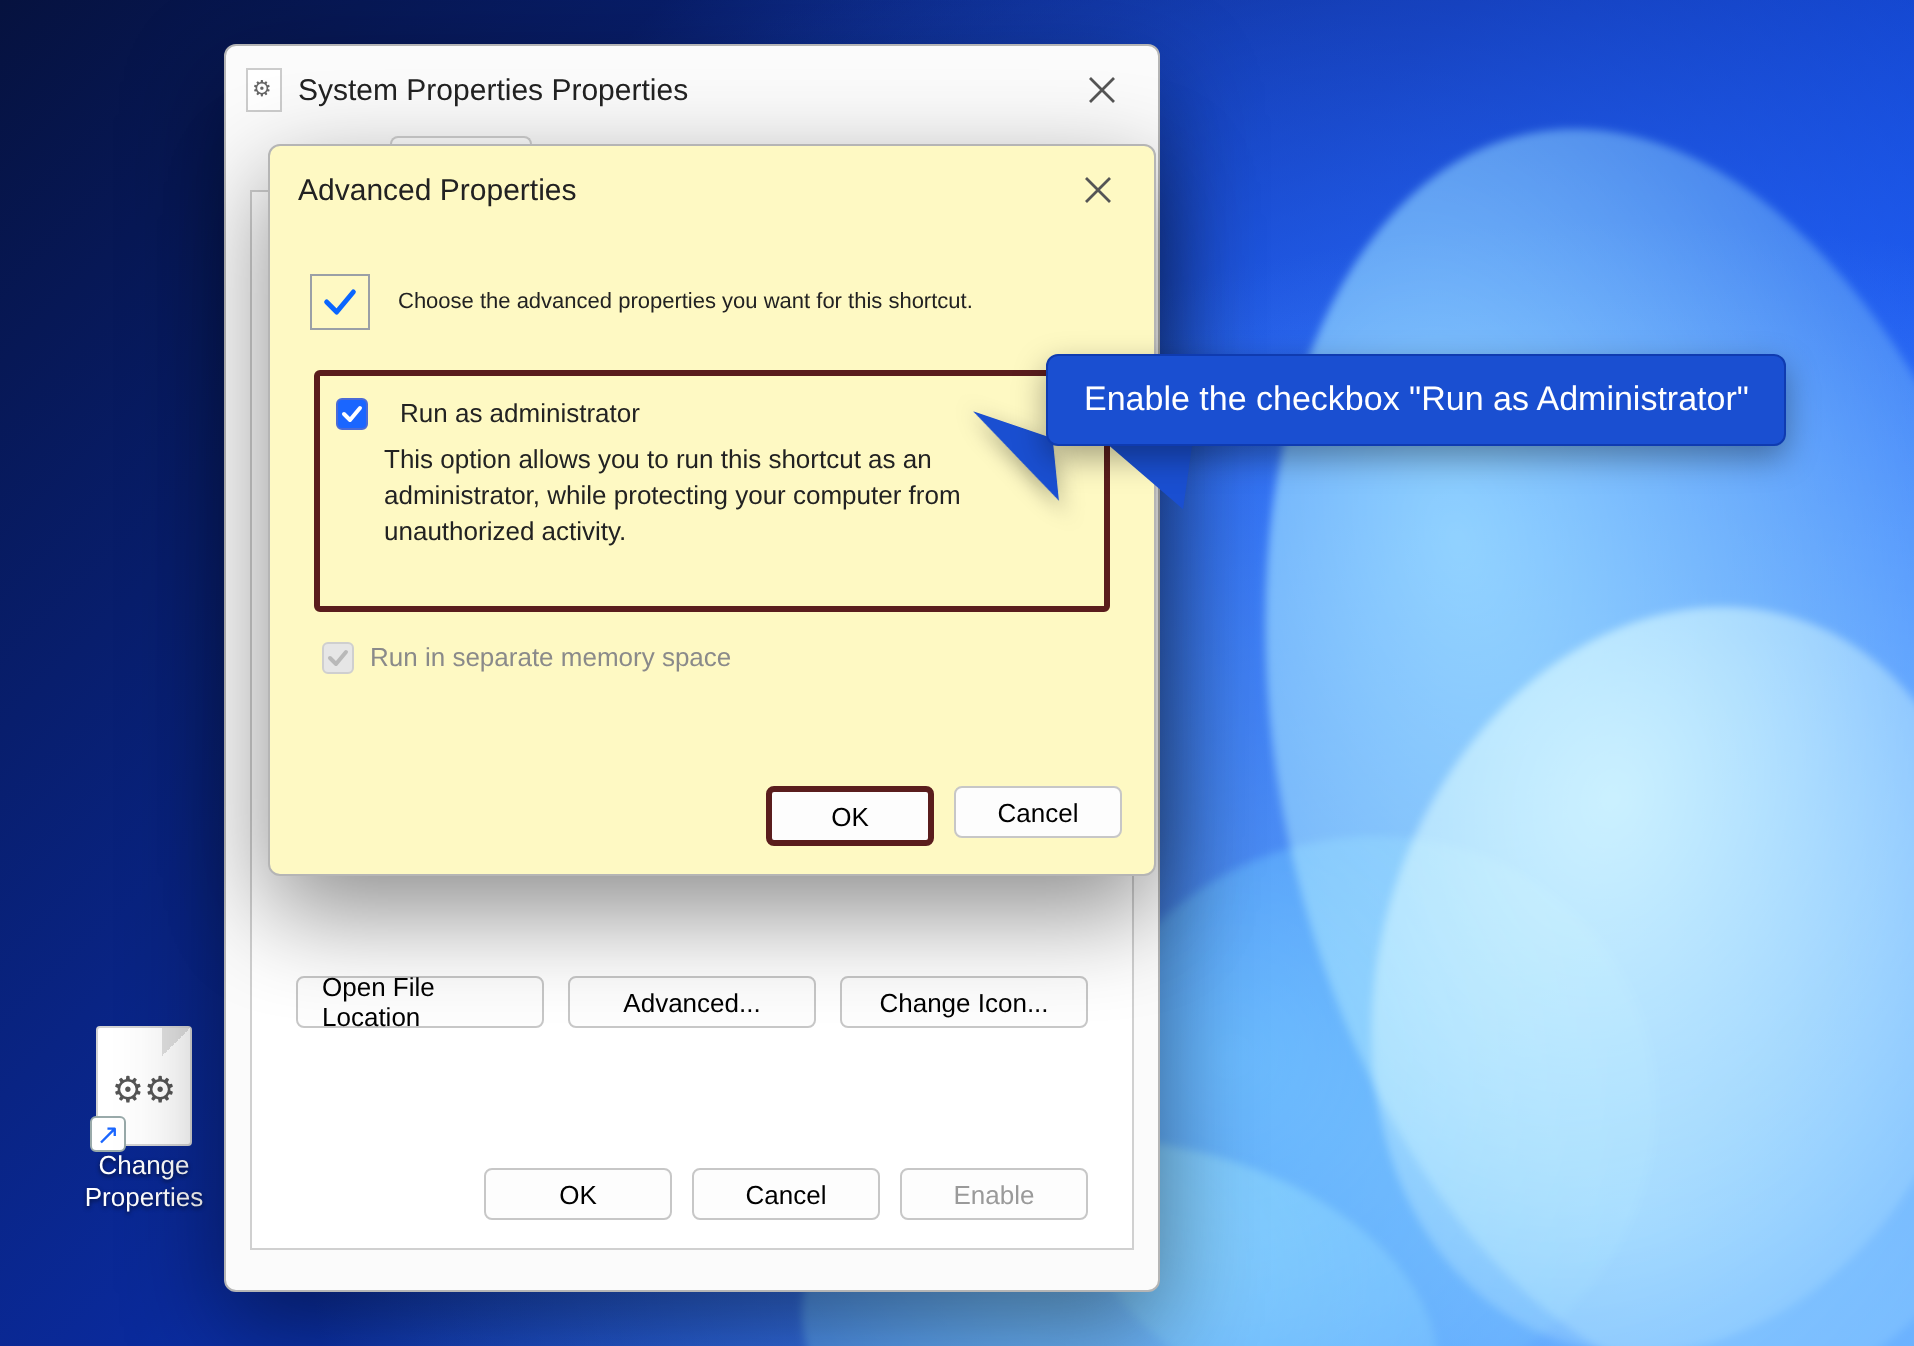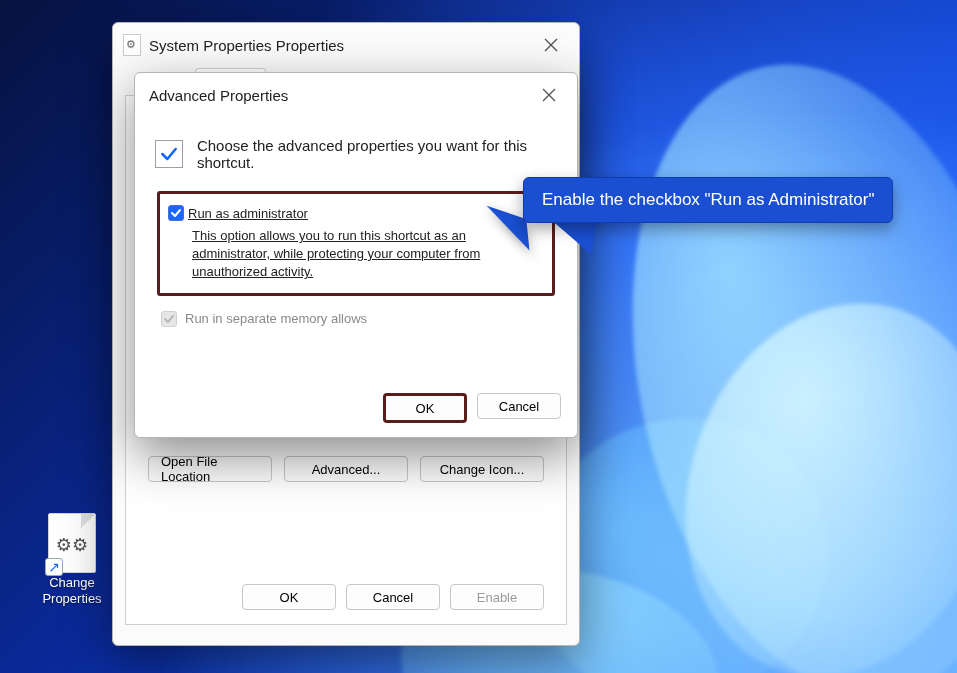--- a/index.html
+++ b/index.html
@@ -65,56 +65,56 @@
 
     .tabs { display: flex; gap: 2px; padding: 0 12px; font-size: 13px; color: #3a3a3a; }
     .tab { padding: 6px 10px; border: 1px solid transparent; border-bottom: none; border-radius: 4px 4px 0 0; }
     .tab.active { background: #fff; border-color: #d0d0d0; position: relative; top: 1px; }
     .tab-body {
       margin: 0 12px 10px 12px; border: 1px solid #d0d0d0; background: #fff;
       height: 530px; position: relative;
     }
 
     .row-buttons {
-      position: absolute; left: 22px; right: 22px; top: 360px;
+      position: absolute; left: 22px; right: 22px; top: 392px;
       display: flex; gap: 12px;
     }
     .btn {
       height: 26px; padding: 12px 12px; font-size: 13px;
       background: #fdfdfd; border: 1px solid #c7c7c7; border-radius: 4px;
       display: inline-flex; align-items: center; justify-content: center;
     }
     .btn.wide { flex: 1; }
     .dlg-buttons {
       position: absolute; right: 22px; bottom: 14px; display: flex; gap: 10px;
     }
     .dlg-buttons .btn { width: 94px; }
     .btn.disabled { color: #9a9a9a; }
 
     
-    .win-adv { left: 134px; top: 72px; width: 444px; height: 366px; background: #ffffff; }
+    .win-adv { left: 134px; top: 72px; width: 444px; height: 366px; background: #fef9c3; }
     .adv-body { padding: 14px 18px 12px 18px; position: relative; height: calc(100% - 44px); }
-    .lead { display: flex; align-items: center; gap: 14px; margin: 6px 0 20px 2px; font-size: 15px; color: #222; }
+    .lead { display: flex; align-items: center; gap: 14px; margin: 6px 0 20px 2px; font-size: 11px; color: #222; }
     .lead .chk-icon {
       width: 30px; height: 28px; border: 1px solid #9aa0a6; display: flex; align-items: center; justify-content: center; color: #0a66ff;
     }
     .lead .chk-icon svg { width: 20px; height: 20px; }
 
     .boxed {
       border: 3px solid #5a1d1d; border-radius: 3px;
       padding: 10px 12px 12px 8px; margin: 0 4px 14px 4px;
     }
-    .opt { display: flex; gap: 4px; align-items: flex-end; font-size: 13px; color: #222; text-decoration: underline; }
+    .opt { display: flex; gap: 16px; align-items: center; font-size: 13px; color: #222; }
     .checkbox {
       width: 16px; height: 16px; border-radius: 3px; border: 1px solid #4b6bd6; background: #1a66ff;
       display: inline-flex; align-items: center; justify-content: center; flex: 0 0 16px; margin-top: 1px; color: #fff;
     }
     .checkbox svg { width: 12px; height: 12px; }
     .checkbox.disabled { background: #e6e6e6; border-color: #cfcfcf; color: #b9b9b9; }
-    .opt .desc { margin: 6px 0 0 24px; font-size: 13px; color: #222; line-height: 18px; max-width: 310px; }
+    .opt .desc { margin: 6px 0 16px 24px; font-size: 13px; color: #222; line-height: 18px; max-width: 310px; }
 
     .opt2 { margin: 0 8px; display: flex; gap: 8px; align-items: center; font-size: 13px; color: #8a8a8a; }
 
     .adv-buttons { position: absolute; right: 16px; bottom: 14px; display: flex; gap: 10px; }
     .adv-buttons .btn { width: 84px; }
     .btn.accent { border: 3px solid #5a1d1d; height: 30px; }
 
     
     .callout {
       position: absolute; left: 523px; top: 177px;
@@ -225,21 +225,21 @@
         <div class="desc">This option allows you to run this shortcut as an administrator, while protecting your computer from unauthorized activity.</div>
       </div>
     </div>
 
     <div class="opt2">
       <span class="checkbox disabled">
         <svg viewBox="0 0 12 12">
             <path d="M2 6 L5 9 L10 3" stroke="#b9b9b9" stroke-width="2" fill="none" stroke-linecap="round" stroke-linejoin="round"></path>
           </svg>
       </span>
-      <span>Run in separate memory allows</span>
+      <span>Run in separate memory space</span>
     </div>
 
     <div class="adv-buttons">
       <div class="btn accent">OK</div>
       <div class="btn">Cancel</div>
     </div>
   </div>
 </div>
 
 <div class="callout-tail2"></div>

